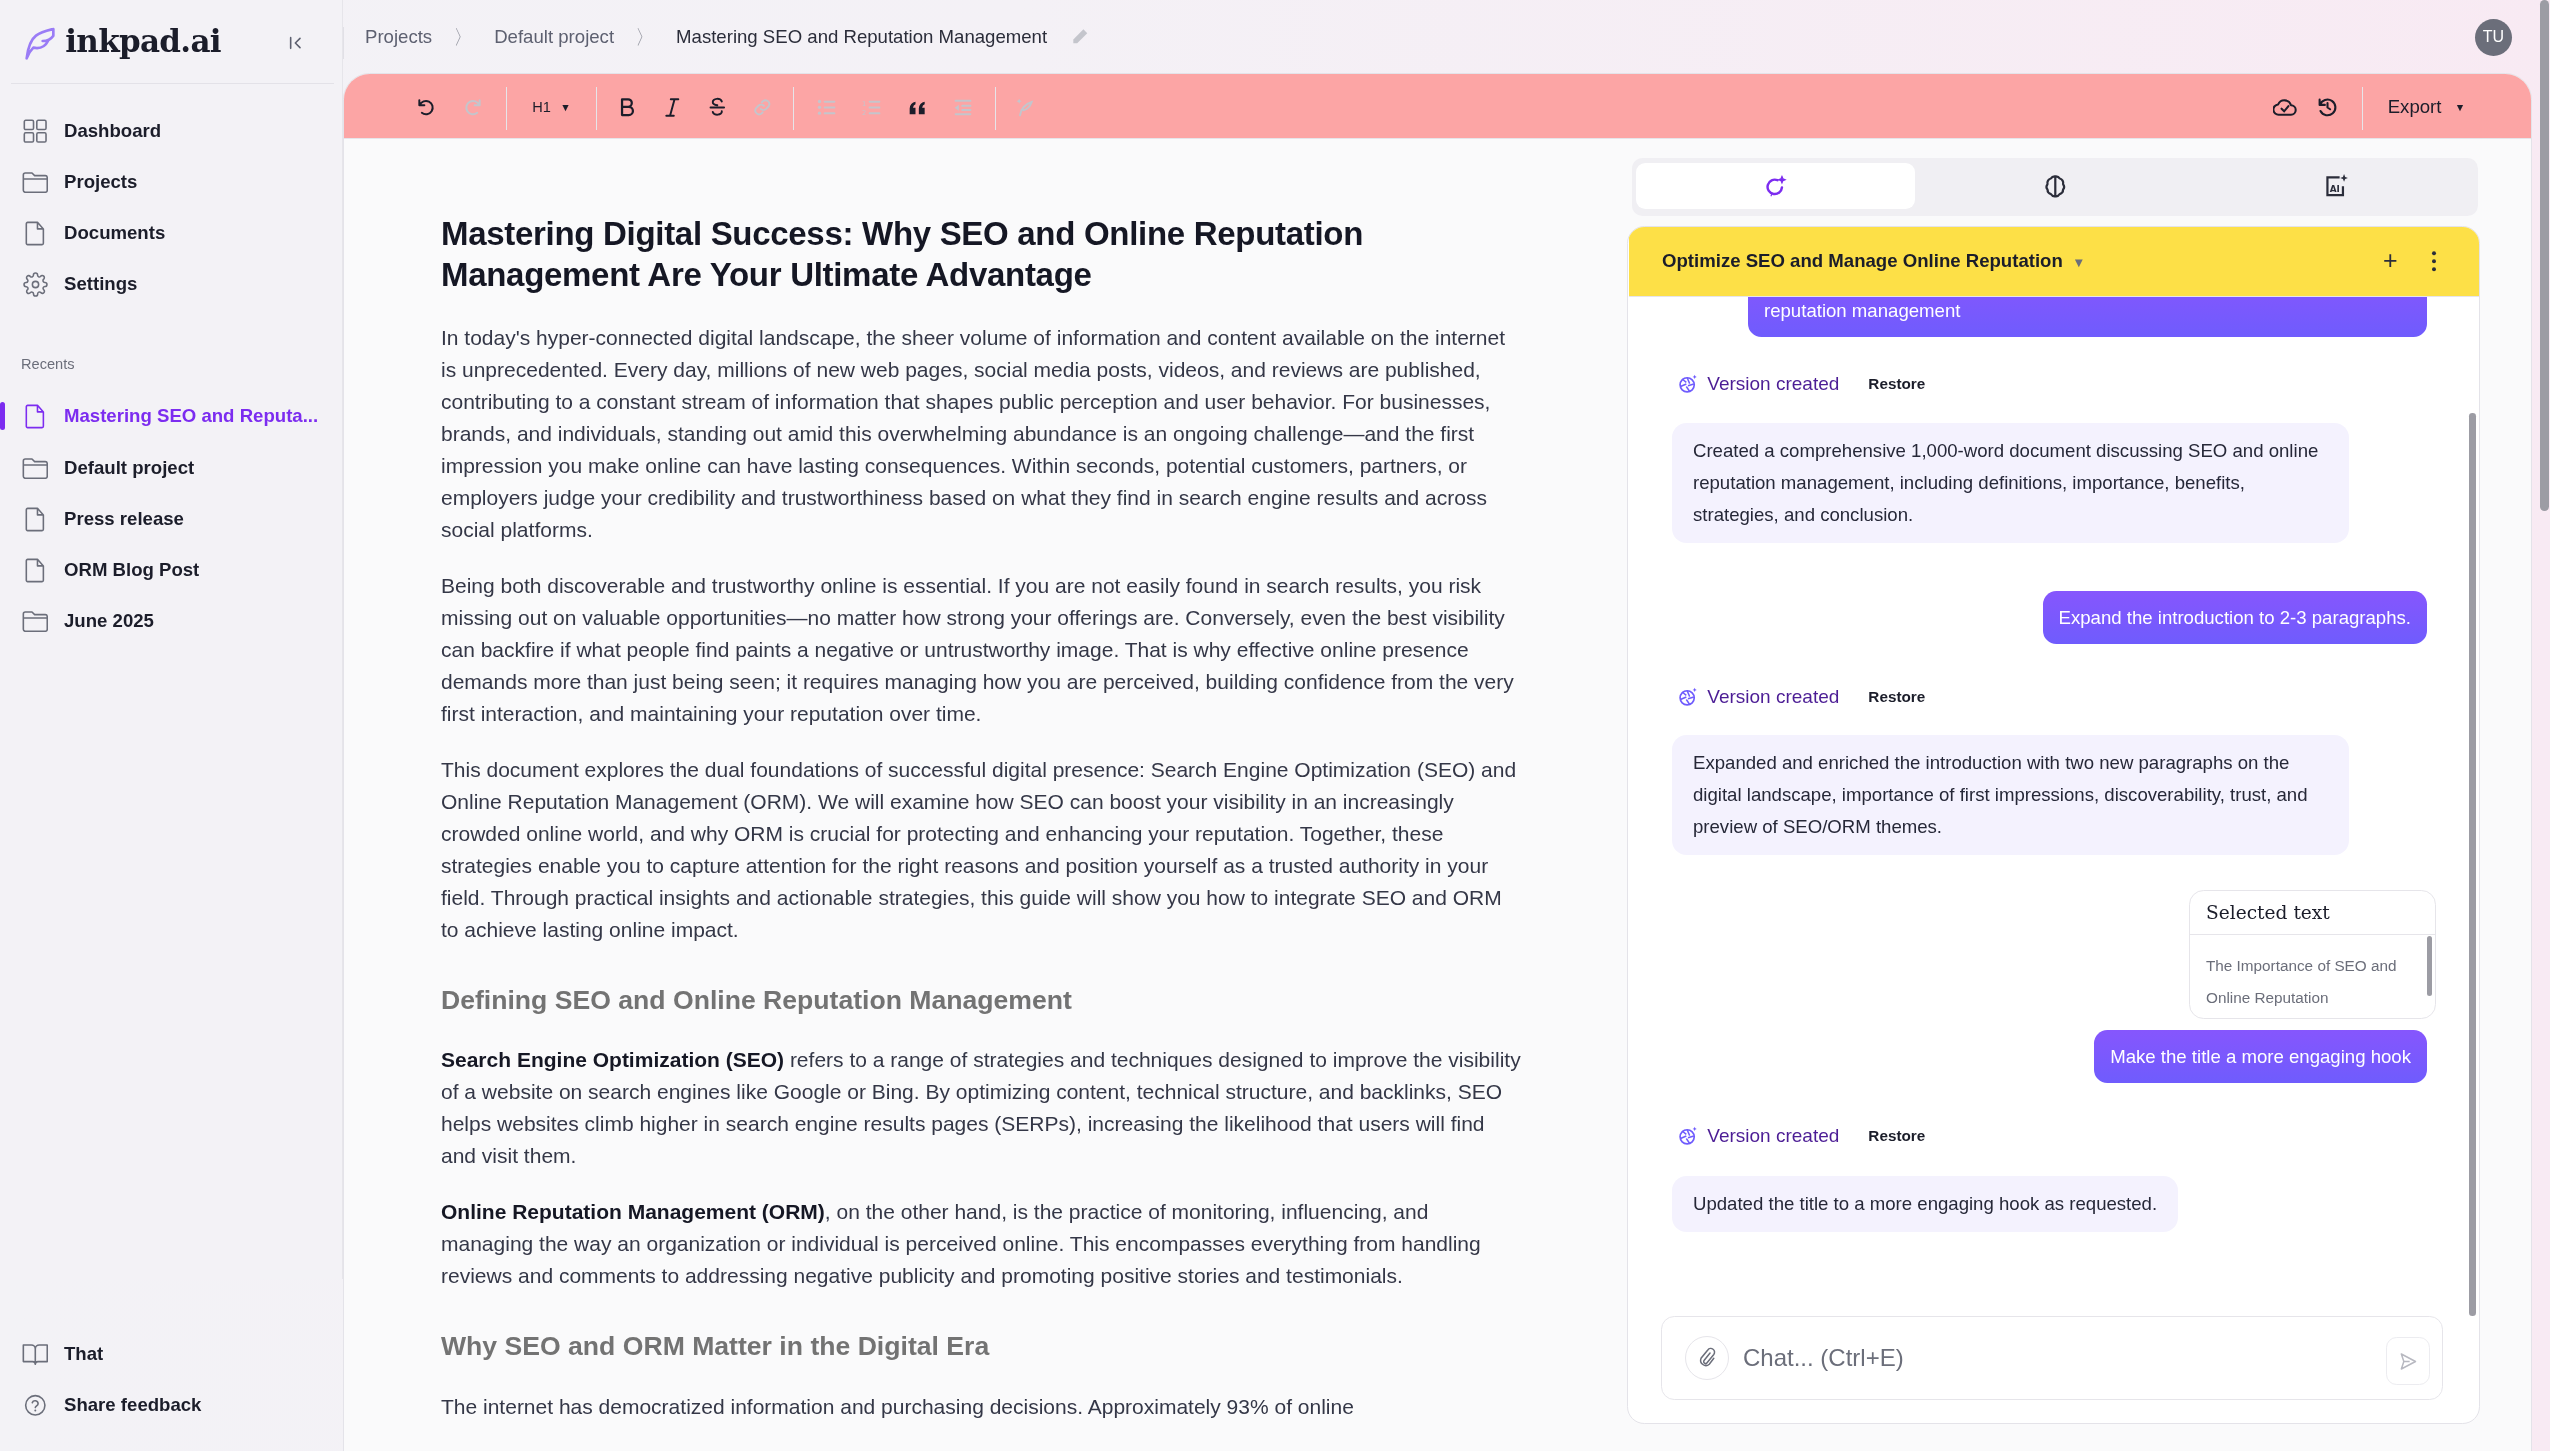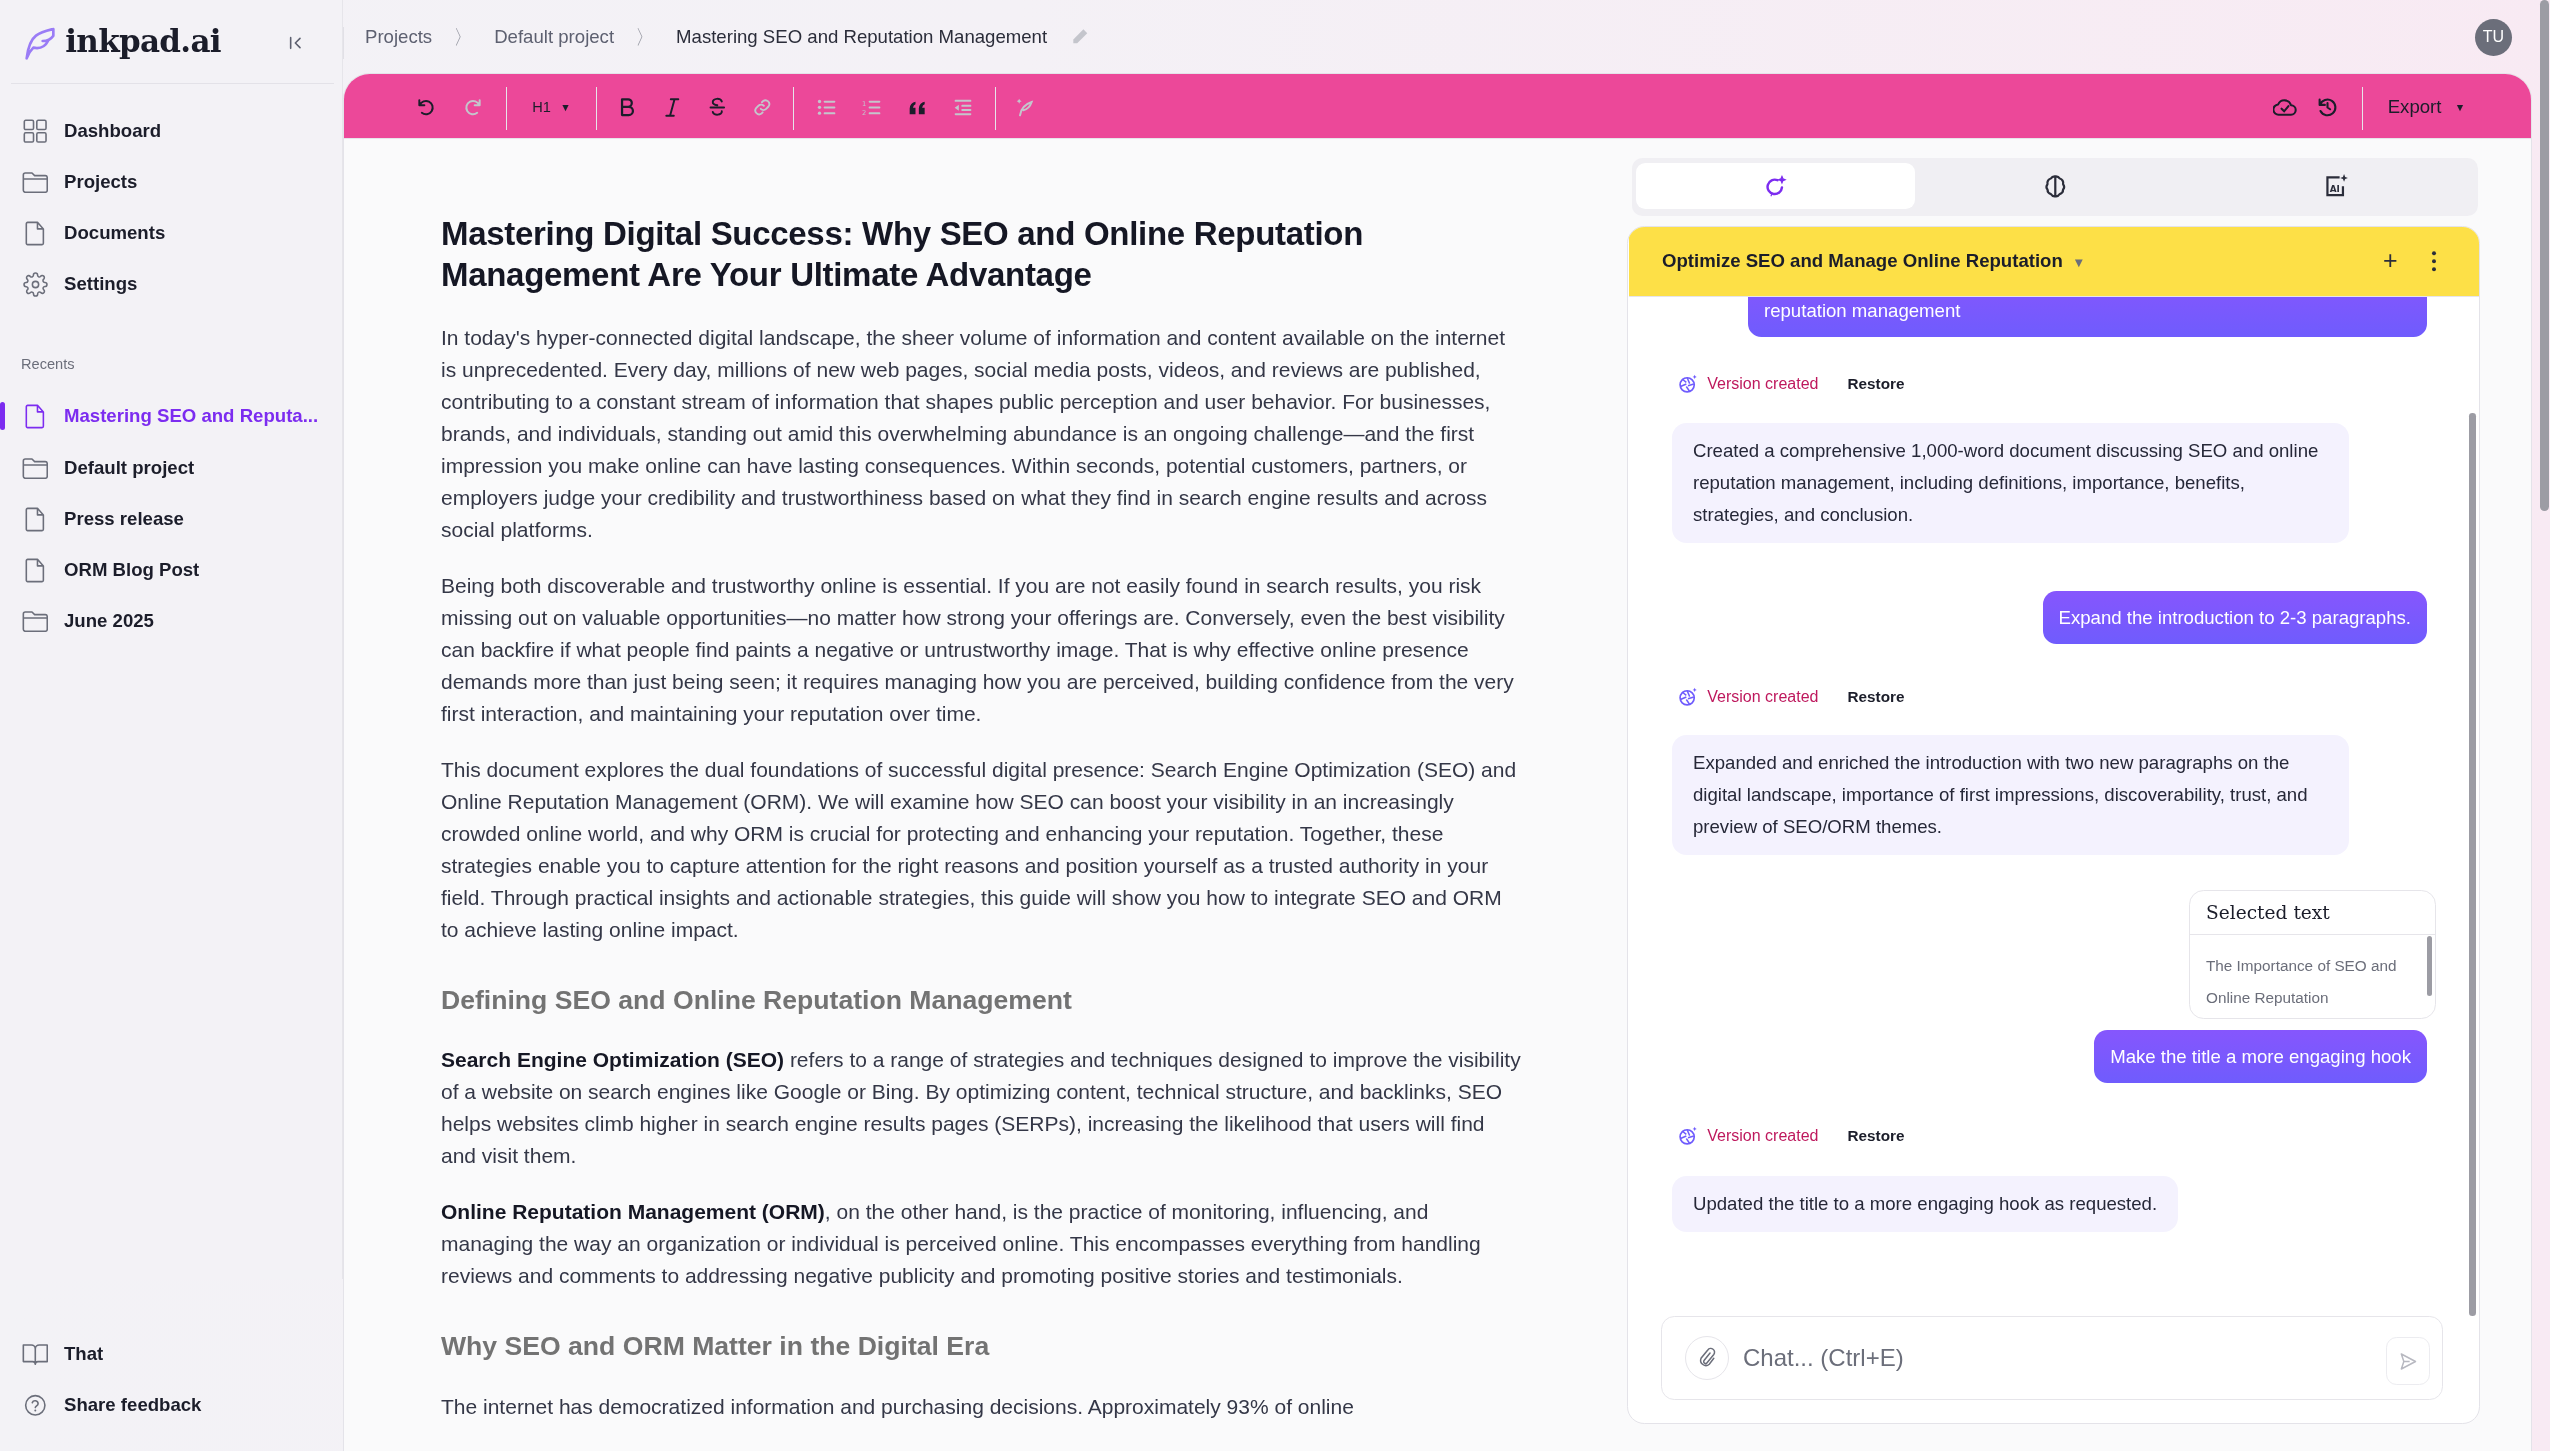--- a/index.html
+++ b/index.html
@@ -48,21 +48,21 @@
   .page-scrollbar { position: absolute; left: 2540px; top: 0; width: 9.3px; height: 511px; background: #9c9ca4; border-radius: 4.6px; }
 
   
   .card {
     position: absolute; left: 343px; top: 73px; width: 2189px; height: 1395px;
     background: #fafafb; border: 1.3px solid #e4e3e9; border-radius: 26.6px 26.6px 0 0;
     overflow: hidden;
   }
   .toolbar {
     position: absolute; left: 0; top: 0; width: 100%; height: 65px;
-    background: #ec4899; border-bottom: 1.3px solid #e6e5ea;
+    background: #fca5a5; border-bottom: 1.3px solid #e6e5ea;
   }
   .tb-btn { position: absolute; top: 20px; height: 26.6px; display:flex; align-items:center; justify-content:center; cursor: pointer; }
   .tb-sep { position: absolute; top: 13.3px; width: 1.3px; height: 43px; background: #e6e5ea; }
   .tb-heading { font-size: 14.6px; color: #1b1d2a; }
   .export-btn { font-size: 18.6px; color: #1b1d2a; }
 
   
   .doc { position: absolute; left: 97px; top: 139px; width: 1083px; color: #343747; }
   .doc h1 { font-size: 33px; font-weight: bold; line-height: 41px; color: #151724; margin-bottom: 26.6px; letter-spacing: -0.3px; }
   .doc p { font-size: 21px; line-height: 32px; margin-bottom: 24px; color: #343747; }
@@ -89,21 +89,21 @@
   .chat-plus { position: absolute; left: 748px; top: 21px; width: 26.6px; height: 26.6px; cursor: pointer; font-size: 25px; line-height: 25px; color: #2b2d3a; text-align:center; }
   .chat-more { position: absolute; left: 797px; top: 21px; width: 16px; height: 26.6px; cursor: pointer; }
   .chat-body { position: absolute; left: 0; top: 70px; width: 100%; height: 1009px; overflow: hidden; }
   .chat-scroll { position: absolute; left: 841px; top: 186px; width: 6.6px; height: 903px; background: #9c9ca4; border-radius: 3.3px; }
 
   .user-bubble {
     position: absolute; right: 52px; background: linear-gradient(180deg, #8656fd 0%, #6f5cfd 100%);
     color: #fff; font-size: 18.6px; border-radius: 13.3px; padding: 0 16px; display:flex; align-items:center; white-space: nowrap;
   }
   .version-row { position: absolute; left: 50px; height: 26.6px; display: flex; align-items: center; }
-  .version-row .vlabel { font-size: 16px; color: #be185d; margin-left: 9.3px; }
+  .version-row .vlabel { font-size: 19px; color: #4c1d95; margin-left: 9.3px; }
   .version-row .vrestore { font-size: 15.3px; font-weight: bold; color: #1b1d2a; margin-left: 29px; cursor: pointer; }
   .ai-bubble {
     position: absolute; left: 44px; background: #f4f2fe; border-radius: 14.6px;
     font-size: 18.6px; line-height: 32px; color: #262838; padding: 12px 21px;
   }
   .selected-box {
     position: absolute; left: 2189px; top: 890px; width: 247px; height: 129px;
     border: 1.3px solid #e6e5ea; border-radius: 14.6px; background: #fff; overflow: hidden;
   }
   .selected-box .sh { height: 44px; border-bottom: 1.3px solid #e6e5ea; padding-left: 16px; display:flex; align-items:center;

